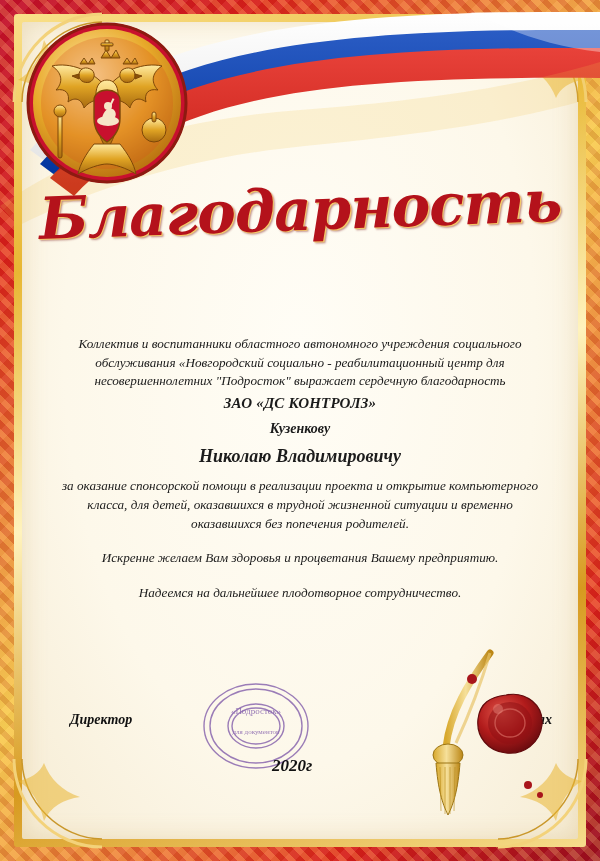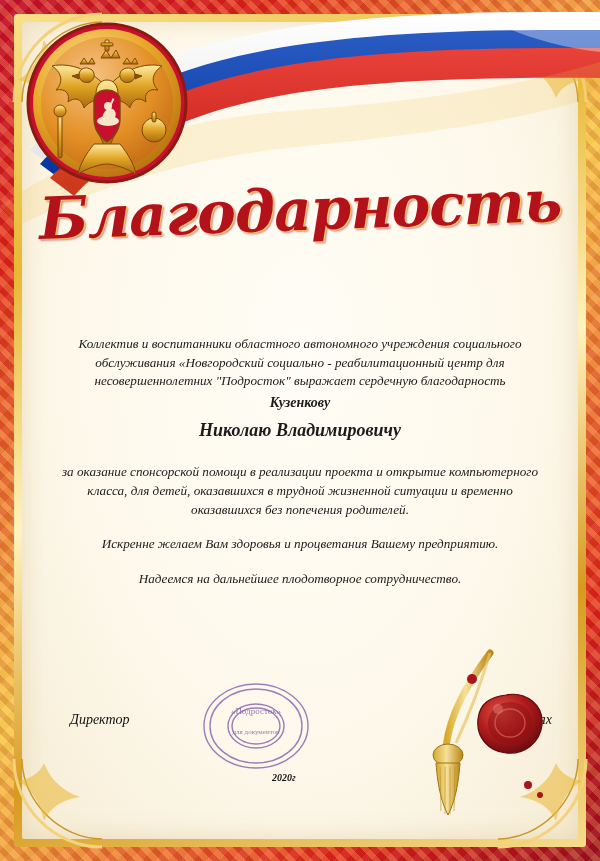--- a/index.html
+++ b/index.html
@@ -118,45 +118,45 @@
   .para.intro { margin-bottom: 4px; }
   .line-bold {
     font-size: 14px;
     font-weight: bold;
     font-style: italic;
     margin: 0 0 9px 0;
   }
   .line-bold.company { font-size: 15px; letter-spacing: .2px; }
   .line-bold.name { font-size: 14px; }
   .line-bold.patronymic { font-size: 18px; }
-  .para.reason { margin-top: 22px; }
+  .para.reason { margin-top: 10px; }
   .para.wish { margin-top: 16px; }
   .para.hope { margin-top: 16px; }
 
   
   .sign-row {
     position: absolute;
     left: 70px;
     right: 48px;
     top: 712px;
     display: flex;
     justify-content: space-between;
     align-items: flex-start;
     font-style: italic;
-    font-weight: normal;
+    font-weight: bold;
     font-size: 14px;
     color: #111;
   }
   .sign-date {
     position: absolute;
     left: 272px;
-    top: 772px;
+    top: 756px;
     font-style: italic;
     font-weight: bold;
-    font-size: 10px;
+    font-size: 17px;
     color: #111;
   }
 
   
   .stamp {
     position: absolute;
     left: 196px;
     top: 678px;
     width: 120px;
     height: 96px;
@@ -287,20 +287,21 @@
         </g>
       </g>
       <circle cx="85" cy="85" r="79" fill="none" stroke="#8d1a10" stroke-width="3"></circle>
     </svg>
   </div>
 
   <div class="title">Благодарность</div>
 
   <div class="body-text">
     <p class="para intro">Коллектив и воспитанники областного автономного учреждения социального обслуживания «Новгородский социально - реабилитационный центр для несовершеннолетних "Подросток" выражает сердечную благодарность</p>
+    <p class="line-bold company">ЗАО «ДС КОНТРОЛЗ»</p>
     <p class="line-bold name">Кузенкову</p>
     <p class="line-bold patronymic">Николаю Владимировичу</p>
     <p class="para reason">за оказание спонсорской помощи в реализации проекта и открытие компьютерного класса, для детей, оказавшихся в трудной жизненной ситуации и временно оказавшихся без попечения родителей.</p>
     <p class="para wish">Искренне желаем Вам здоровья и процветания Вашему предприятию.</p>
     <p class="para hope">Надеемся на дальнейшее плодотворное сотрудничество.</p>
   </div>
 
   <div class="stamp">
     <svg width="120" height="96" viewBox="0 0 120 96">
       <g fill="none" stroke="#6a3f9e" stroke-width="1.4" opacity=".85">

